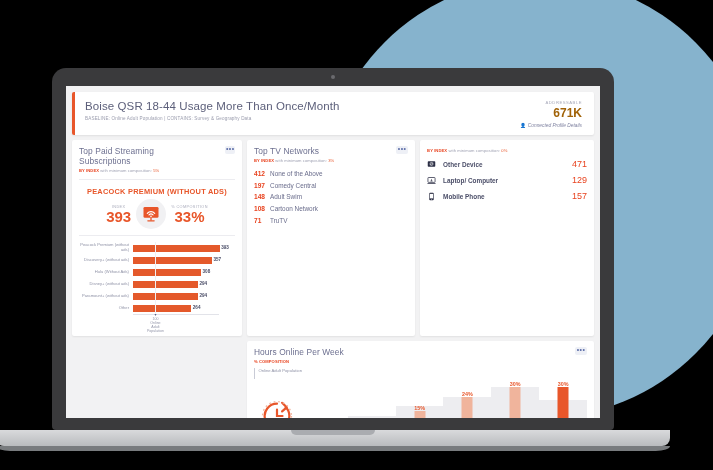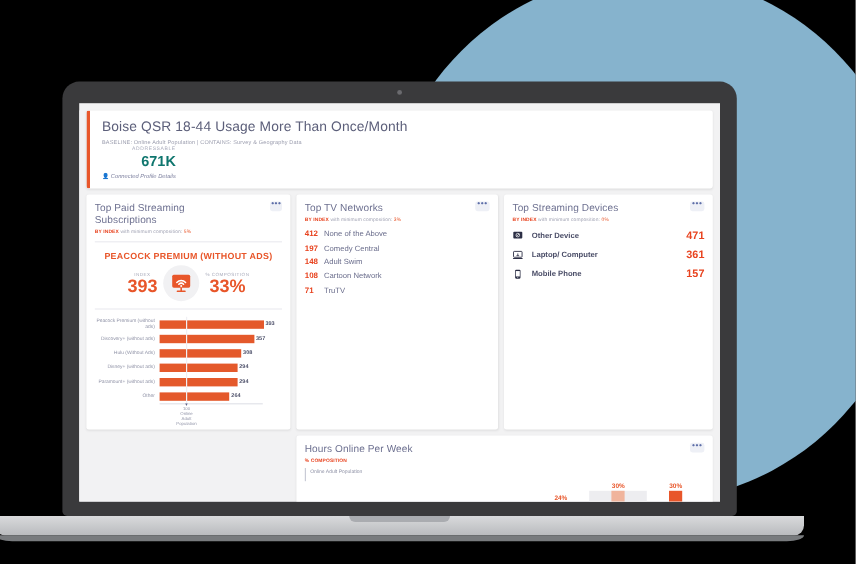--- a/index.html
+++ b/index.html
@@ -50,31 +50,30 @@
     width: 84px; height: 5px; background: #aaacb0; border-radius: 0 0 5px 5px;
   }
   
   #dash { padding: 0; background: #f2f2f3; height: 100%; }
   .hdr {
     background: #fff; margin: 6px 6px 0 6px; border-radius: 2px;
     border-left: 3px solid #e8562a;
     padding: 8px 10px 7px 10px;
     display: flex; justify-content: space-between; align-items: flex-start;
     box-shadow: 0 1px 2px rgba(0,0,0,.08);
-    flex-direction: column;
   }
   .hdr-title {
     font-size: 11.5px; color: #5c5f7a; letter-spacing: .1px;
   }
   .hdr-sub {
     font-size: 4.6px; color: #9a9cad; margin-top: 4px; letter-spacing: .15px;
   }
   .hdr-right { text-align: right; padding-right: 2px; }
   .addr-lbl { font-size: 4.2px; color: #a7a9ba; letter-spacing: .5px; }
-  .addr-val { font-size: 12px; color: #0f766e; font-weight: bold; margin-top: 1px; }
+  .addr-val { font-size: 12px; color: #a16207; font-weight: bold; margin-top: 1px; }
   .addr-link { font-size: 4.8px; color: #7f82a0; font-style: italic; margin-top: 3px; }
   .addr-link .pin { color: #8c8fa8; font-style: normal; }
 
   .row { display: flex; gap: 5px; padding: 5px 6px 0 6px; }
   .card {
     background: #fff; border-radius: 2px; box-shadow: 0 1px 2px rgba(0,0,0,.07);
     padding: 6px 7px; position: relative;
   }
   .card-hd { display: flex; justify-content: space-between; align-items: flex-start; gap: 44px; }
   .card-title { font-size: 8.4px; color: #6d7090; letter-spacing: .1px; }
@@ -128,21 +127,21 @@
 
   
   .rank { display: flex; align-items: center; height: 11.6px; }
   .rank-num {
     color: #e8431f; font-weight: bold; font-size: 6.6px; width: 16px;
   }
   .rank-txt { color: #6a6d8c; font-size: 6.4px; }
   .rank2 { display: flex; align-items: center; height: 16px; }
   .rank2 .ico { width: 13px; }
   .rank2 .nm { flex: 1; color: #4b4e68; font-size: 6.4px; font-weight: bold; padding-left: 3px; }
-  .rank2 .vl { color: #e8431f; font-size: 9px; font-weight: bold; }
+  .rank2 .vl { color: #e8431f; font-size: 9px; font-weight: normal; }
   .dev-ico {
     width: 9px; height: 9px; display: block;
   }
 
   
   .hours-lg { display: flex; align-items: flex-start; gap: 3px; margin-top: 4px; }
   .hours-lg .bar { width: 1.5px; height: 11px; background: #c9cbd6; }
   .hours-lg .t { font-size: 4.2px; color: #9093a7; line-height: 5.4px; }
   .vchart { position: relative; height: 54px; margin-top: 2px; display: flex; align-items: flex-end; }
   .vclock { width: 46px; display: flex; align-items: flex-end; justify-content: center; padding-bottom: 2px; }
@@ -313,24 +312,20 @@
                 <div class="rank-txt">Cartoon Network</div>
               </div>
               <div class="rank">
                 <div class="rank-num">71</div>
                 <div class="rank-txt">TruTV</div>
               </div>
             </div>
           </div>
 
           <div class="card" style="width:178px">
-            <div class="card-hd">
-              <div class="card-title">Top Streaming Devices</div>
-              <div class="dots">•••</div>
-            </div>
             <div class="card-sub">
               <b>BY INDEX</b>
               <span>with minimum composition:</span>
               <span class="pc">0%</span>
             </div>
             <div style="margin-top:3px">
               <div class="rank2">
                 <div class="ico">
                   <svg class="dev-ico" viewBox="0 0 24 24">
                       <rect x="2" y="3" width="20" height="15" rx="2" fill="#2c2f45"></rect>
@@ -343,21 +338,21 @@
               </div>
               <div class="rank2">
                 <div class="ico">
                   <svg class="dev-ico" viewBox="0 0 24 24">
                       <rect x="2.5" y="4" width="19" height="13" rx="1.6" fill="none" stroke="#2c2f45" stroke-width="2"></rect>
                       <path d="M12 8.5v5M9 13.5h6" stroke="#2c2f45" stroke-width="1.8"></path>
                       <rect x="1" y="18.5" width="22" height="2.2" rx="1" fill="#2c2f45"></rect>
                     </svg>
                 </div>
                 <div class="nm">Laptop/ Computer</div>
-                <div class="vl">361</div>
+                <div class="vl">129</div>
               </div>
               <div class="rank2">
                 <div class="ico">
                   <svg class="dev-ico" viewBox="0 0 24 24">
                       <rect x="6" y="2" width="12" height="20" rx="2.4" fill="#2c2f45"></rect>
                       <rect x="7.6" y="5" width="8.8" height="12" fill="#fff"></rect>
                       <circle cx="12" cy="19.4" r="1.1" fill="#fff"></circle>
                     </svg>
                 </div>
                 <div class="nm">Mobile Phone</div>

